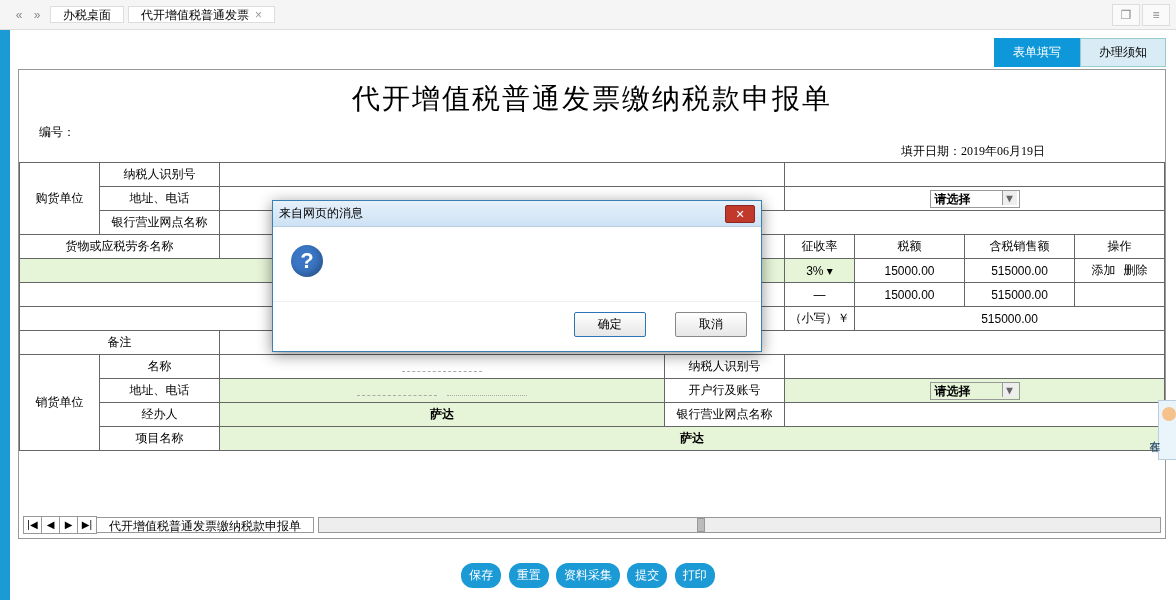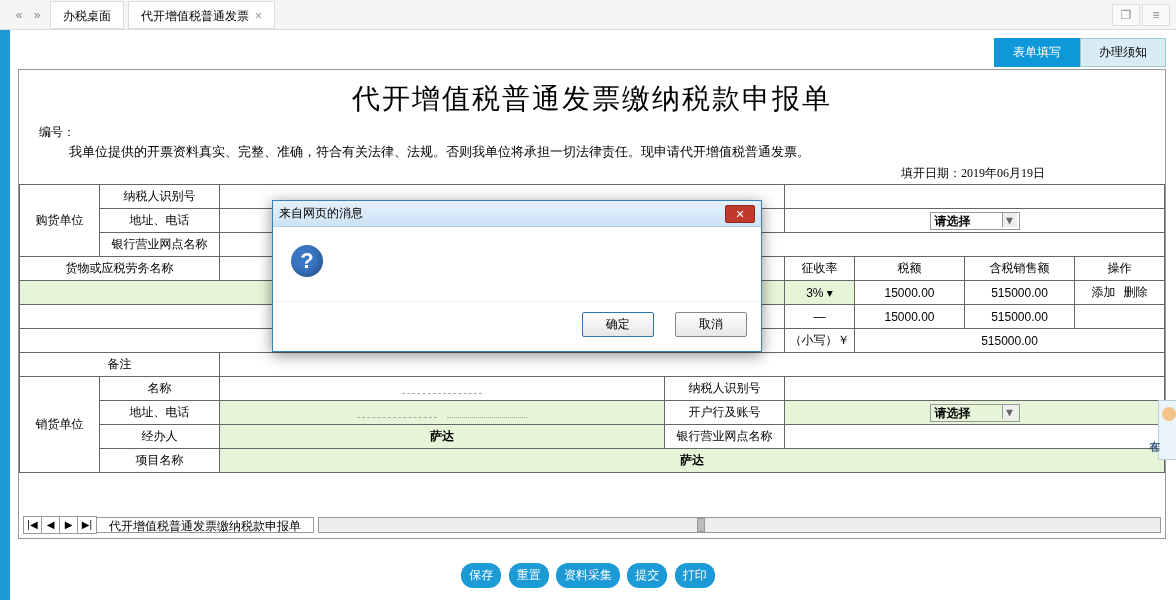--- a/index.html
+++ b/index.html
@@ -1,20 +1,20 @@
 <!DOCTYPE html>
 <html><head>
   <meta charset="utf-8">
   <style>
     * { box-sizing: border-box; margin: 0; padding: 0; }
     body { font-family: "Microsoft YaHei", SimSun, sans-serif; font-size: 12px; background: #fff; width: 1176px; height: 600px; position: relative; overflow: hidden; }
     
     .tab-bar { height: 30px; background: #f5f5f5; display: flex; align-items: center; padding-left: 10px; border-bottom: 1px solid #ddd; }
     .tab-nav-btn { width: 18px; height: 20px; display: inline-flex; align-items: center; justify-content: center; color: #888; cursor: pointer; }
-    .tab { padding: 0 12px; height: 28px; line-height: 28px; background: #fff; border: 1px solid #ddd; margin-left: 4px; display: inline-flex; }
+    .tab { padding: 0 12px; height: 17px; line-height: 28px; background: #fff; border: 1px solid #ddd; margin-left: 4px; display: inline-flex; align-items: center; }
     .tab-close { margin-left: 6px; color: #999; cursor: pointer; }
     .tab-bar-right { position: absolute; right: 6px; top: 4px; display: flex; }
     .win-btn { width: 28px; height: 22px; display: flex; align-items: center; justify-content: center; color: #888; border: 1px solid #ddd; margin-left: 2px; background: #fafafa; cursor: pointer; }
 
     .blue-strip { position: absolute; left: 0; top: 30px; width: 10px; bottom: 0; background: #1b9ad6; }
     
     .content { position: absolute; left: 18px; right: 10px; top: 38px; bottom: 58px; }
     .action-tabs { display: flex; justify-content: flex-end; margin-bottom: 2px; }
     .action-tab { padding: 5px 18px; background: #d9ecf5; border: 1px solid #9cc; cursor: pointer; }
     .action-tab.active { background: #0f98d9; color: #fff; border-color: #0f98d9; }
@@ -50,21 +50,21 @@
 
     .dialog-backdrop { position:absolute; left:272px; top:200px; width:490px; z-index:50; }
     .dlg { border:1px solid #3c7fb1; box-shadow:0 3px 14px rgba(0,0,0,.45); background:#fff; }
     .dlg-head { background:linear-gradient(#e6f1fb,#cde2f5); height:26px; display:flex; align-items:center; padding:0 6px; border-bottom:1px solid #b6cfe4;}
     .dlg-title { flex:1; font-size:12px; }
     .dlg-close { width:30px; height:18px; background:#c0392b; border:1px solid #8a2820; color:#fff; text-align:center; line-height:16px; border-radius:2px; cursor:pointer; font-size:11px;}
     .dlg-body { padding:18px 18px 24px; display:flex; align-items:flex-start; }
     .dlg-icon { width:32px; height:32px; border-radius:50%; background:#3a76c4; color:#fff; font-size:22px; font-weight:bold; display:flex; align-items:center; justify-content:center; margin-right:14px; flex-shrink:0; box-shadow:inset -3px -3px 6px rgba(0,0,0,.25);}
     .dlg-msg { font-size:12px; line-height:1.7; }
     .dlg-foot { padding:10px 14px 14px; text-align:right; border-top:1px solid #eee;}
-    .dbtn { display:inline-block; min-width:72px; padding:3px 0; text-align:center; border:1px solid #888; background:linear-gradient(#fff,#e6e6e6); margin-left:18px; cursor:pointer; font-size:12px; border-radius:2px;}
+    .dbtn { display:inline-block; min-width:72px; padding:3px 0; text-align:center; border:1px solid #888; background:linear-gradient(#fff,#e6e6e6); margin-left:26px; cursor:pointer; font-size:12px; border-radius:2px;}
     .dbtn.primary { border-color:#2d74b4; }
 
     .side-float { position:absolute; right:0; top:400px; width:18px; height:60px; background:#eaf5fb; border:1px solid #bcd; border-right:0; font-size:11px; writing-mode:vertical-rl; text-align:center; padding-top:4px; color:#357; }
     .side-float .avatar{ width:14px; height:14px; background:#f4c28a; border-radius:50%; margin:2px auto; writing-mode:horizontal-tb;}
   </style>
 </head>
 <body>
 
 <div class="tab-bar">
   <span class="tab-nav-btn">«</span>
@@ -86,21 +86,20 @@
 
 <div class="content">
   <div class="action-tabs">
     <div class="action-tab active"><span>表单填写</span></div>
     <div class="action-tab"><span>办理须知</span></div>
   </div>
 
   <div class="form-frame">
     <div class="form-title">代开增值税普通发票缴纳税款申报单</div>
     <div class="meta-line"><span>编号：</span></div>
-    <div class="declaration">我单位提供的开票资料真实、完整、准确，符合有关法律、法规。否则我单位将承担一切法律责任。现申请代开增值税普通发票。</div>
     <div class="fill-date"><span>填开日期：</span><span>2019年06月19日</span></div>
 
     <table class="form-tbl">
       <colgroup>
         <col style="width:80px">
           <col style="width:120px">
           <col>
           <col style="width:120px">
           <col style="width:70px">
           <col style="width:110px">

